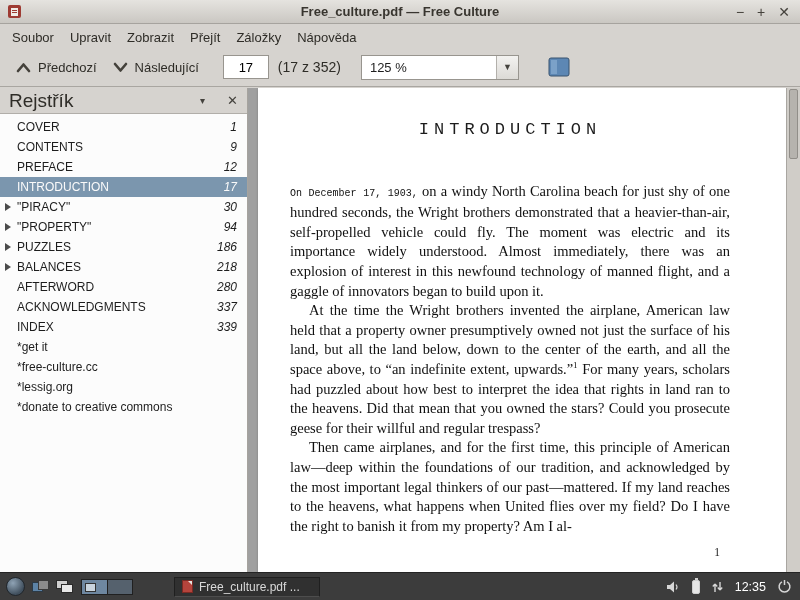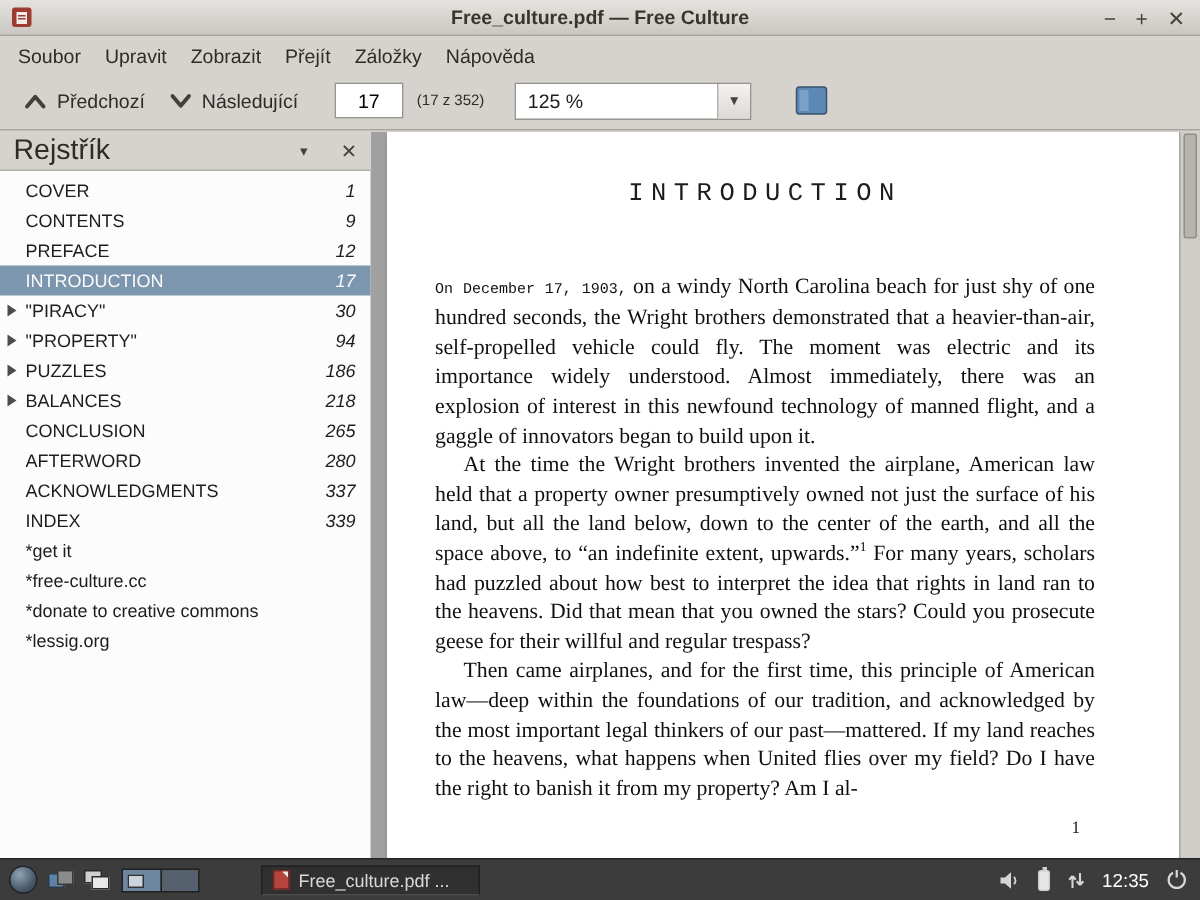--- a/index.html
+++ b/index.html
@@ -21,21 +21,21 @@
   .menubar { position:absolute; top:25px; left:0; right:0; height:23px; background:#d6d3cf;
     display:flex; align-items:flex-end; padding-left:4px; }
   .menu-item { padding:3px 8px; font-size:13px; color:#2e2c27; }
 
   
   .toolbar { position:absolute; top:48px; left:0; right:0; height:39px; background:#d6d3cf;
     border-bottom:1px solid #a9a6a1; display:flex; align-items:center; padding-left:8px; }
   .tb-btn { display:flex; align-items:center; gap:7px; padding:5px 8px; font-size:13px; color:#2e2c27; }
   .page-input { width:46px; height:24px; border:1px solid #98958f; background:#fff;
     text-align:center; font-size:13px; margin-left:16px; font-family:"Liberation Sans",sans-serif; }
-  .page-total { font-size:10px; margin-left:9px; color:#2e2c27; }
+  .page-total { font-size:14px; margin-left:9px; color:#2e2c27; }
   .zoom-combo { margin-left:20px; width:158px; height:25px; border:1px solid #98958f;
     background:#fff; display:flex; align-items:stretch; }
   .zoom-value { flex:1; font-size:13px; color:#1e1e1e; display:flex; align-items:center; padding-left:8px; }
   .zoom-arrow-btn { width:22px; border-left:1px solid #b3b0ab;
     background:linear-gradient(#f3f2f0,#dcdad6); display:flex; align-items:center; justify-content:center;
     font-size:9px; color:#44423d; }
   .blue-tool-btn { margin-left:26px; width:28px; height:26px; display:flex; align-items:center; justify-content:center; }
 
   
   .main { position:absolute; top:88px; bottom:24px; left:0; right:0; display:flex; }
@@ -204,46 +204,42 @@
         <span class="tri"></span>
         <span class="toc-label">PUZZLES</span>
         <span class="toc-page">186</span>
       </div>
       <div class="toc-row">
         <span class="tri"></span>
         <span class="toc-label">BALANCES</span>
         <span class="toc-page">218</span>
       </div>
       <div class="toc-row">
-        <span class="toc-label">CONCLUSION</span>
-        <span class="toc-page">265</span>
-      </div>
-      <div class="toc-row">
         <span class="toc-label">AFTERWORD</span>
         <span class="toc-page">280</span>
       </div>
       <div class="toc-row">
         <span class="toc-label">ACKNOWLEDGMENTS</span>
         <span class="toc-page">337</span>
       </div>
       <div class="toc-row">
         <span class="toc-label">INDEX</span>
         <span class="toc-page">339</span>
       </div>
       <div class="toc-row">
         <span class="toc-label">*get it</span>
       </div>
       <div class="toc-row">
         <span class="toc-label">*free-culture.cc</span>
       </div>
       <div class="toc-row">
+        <span class="toc-label">*lessig.org</span>
+      </div>
+      <div class="toc-row">
         <span class="toc-label">*donate to creative commons</span>
-      </div>
-      <div class="toc-row">
-        <span class="toc-label">*lessig.org</span>
       </div>
     </div>
   </div>
 
   <div class="docarea">
     <div class="page">
       <div class="page-inner">
         <div class="doc-heading">INTRODUCTION</div>
         <p class="body-p"><span class="lead">On December 17, 1903,</span><span> on a windy North Carolina beach for just shy of one hundred seconds, the Wright brothers demonstrated that a heavier-than-air, self-propelled vehicle could fly. The moment was electric and its importance widely understood. Almost immediately, there was an explosion of interest in this newfound technology of manned flight, and a gaggle of innovators began to build upon it.</span></p>
         <p class="body-p indent"><span>At the time the Wright brothers invented the airplane, American law held that a property owner presumptively owned not just the surface of his land, but all the land below, down to the center of the earth, and all the space above, to “an indefinite extent, upwards.”</span><sup>1</sup><span> For many years, scholars had puzzled about how best to interpret the idea that rights in land ran to the heavens. Did that mean that you owned the stars? Could you prosecute geese for their willful and regular trespass?</span></p>

